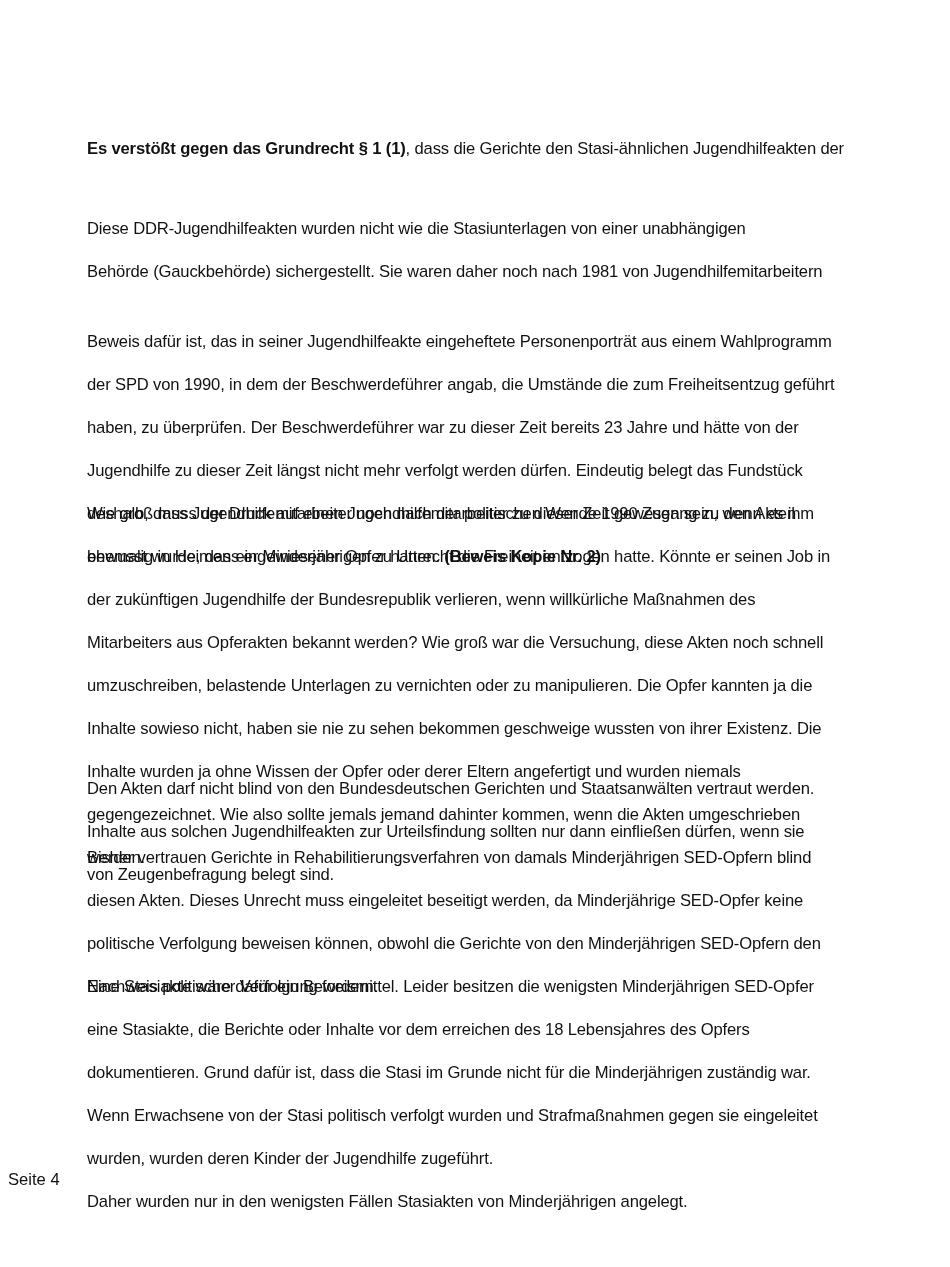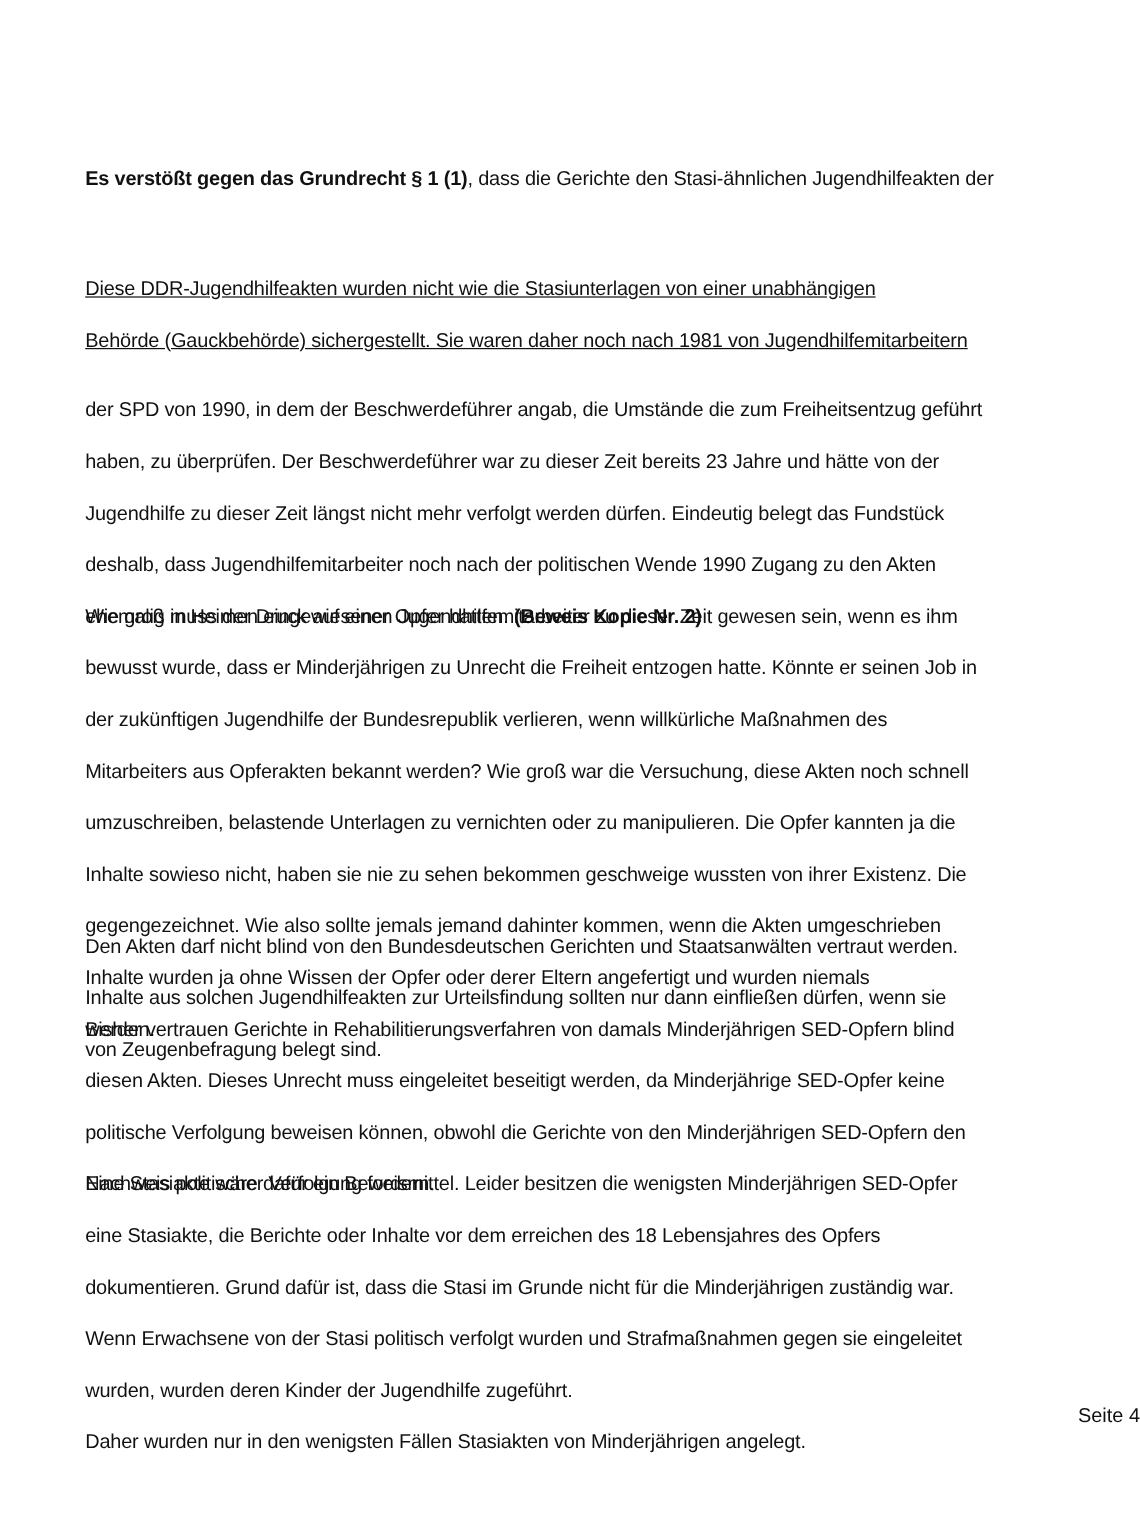--- a/index.html
+++ b/index.html
@@ -1,56 +1,57 @@
 <!DOCTYPE html>
 <html><head>
   <meta charset="utf-8">
   <style>
     html, body { margin: 0; padding: 0; background: #ffffff; }
     body { width: 950px; height: 1267px; position: relative; overflow: hidden;
            font-family: "Liberation Sans", sans-serif; color: #111111; }
     .page { position: absolute; left: 0; top: 0; width: 950px; height: 1267px; background: #ffffff; }
     .para { position: absolute; left: 71px; width: 860px; font-size: 16.6px; line-height: 21.5px;
             letter-spacing: -0.15px; white-space: pre-line; margin: 0; }
-    .line { display: block; white-space: nowrap; }
+    .line { display: block; white-space: nowrap; margin-left: 16px; }
     .b { font-weight: bold; }
-    .footer { position: absolute; top: 1169px; left: 0; width: 950px; text-align: right;
+    .footer { position: absolute; top: 1169px; left: 0; width: 950px; text-align: left;
               font-size: 16.6px; line-height: 21px; padding-left: 8px; box-sizing: border-box; }
   </style>
 </head>
 <body>
 
 <div class="page">
 
   <div class="para" style="top:116px;">
     <span class="line"><span class="b">Es verstößt gegen das Grundrecht § 1 (1)</span><span>, dass die Gerichte den Stasi-ähnlichen Jugendhilfeakten der</span></span>
   </div>
 
-  <div class="para" style="top:208px;text-decoration:underline;">
+  <div class="para" style="top:196px;">
     <span class="line">Diese DDR-Jugendhilfeakten wurden nicht wie die Stasiunterlagen von einer unabhängigen</span>
     <span class="line">Behörde (Gauckbehörde) sichergestellt. Sie waren daher noch nach 1981 von Jugendhilfemitarbeitern</span>
   </div>
 
   <div class="para" style="top:309px;">
+    <span class="line">Beweis dafür ist, das in seiner Jugendhilfeakte eingeheftete Personenporträt aus einem Wahlprogramm</span>
     <span class="line">der SPD von 1990, in dem der Beschwerdeführer angab, die Umstände die zum Freiheitsentzug geführt</span>
     <span class="line">haben, zu überprüfen. Der Beschwerdeführer war zu dieser Zeit bereits 23 Jahre und hätte von der</span>
     <span class="line">Jugendhilfe zu dieser Zeit längst nicht mehr verfolgt werden dürfen. Eindeutig belegt das Fundstück</span>
     <span class="line">deshalb, dass Jugendhilfemitarbeiter noch nach der politischen Wende 1990 Zugang zu den Akten</span>
     <span class="line"><span>ehemalig in Heimen eingewiesener Opfer hatten. </span><span class="b">(Beweis Kopie Nr. 2)</span></span>
   </div>
 
   <div class="para" style="top:481px;">
     <span class="line">Wie groß muss der Druck auf einen Jugendhilfemitarbeiter zu dieser Zeit gewesen sein, wenn es ihm</span>
     <span class="line">bewusst wurde, dass er Minderjährigen zu Unrecht die Freiheit entzogen hatte. Könnte er seinen Job in</span>
     <span class="line">der zukünftigen Jugendhilfe der Bundesrepublik verlieren, wenn willkürliche Maßnahmen des</span>
     <span class="line">Mitarbeiters aus Opferakten bekannt werden? Wie groß war die Versuchung, diese Akten noch schnell</span>
     <span class="line">umzuschreiben, belastende Unterlagen zu vernichten oder zu manipulieren. Die Opfer kannten ja die</span>
     <span class="line">Inhalte sowieso nicht, haben sie nie zu sehen bekommen geschweige wussten von ihrer Existenz. Die</span>
+    <span class="line">Inhalte wurden ja ohne Wissen der Opfer oder derer Eltern angefertigt und wurden niemals</span>
     <span class="line">gegengezeichnet. Wie also sollte jemals jemand dahinter kommen, wenn die Akten umgeschrieben</span>
-    <span class="line">Inhalte wurden ja ohne Wissen der Opfer oder derer Eltern angefertigt und wurden niemals</span>
     <span class="line">werden.</span>
   </div>
 
   <div class="para" style="top:756px;">
     <span class="line">Den Akten darf nicht blind von den Bundesdeutschen Gerichten und Staatsanwälten vertraut werden.</span>
     <span class="line">Inhalte aus solchen Jugendhilfeakten zur Urteilsfindung sollten nur dann einfließen dürfen, wenn sie</span>
     <span class="line">von Zeugenbefragung belegt sind.</span>
   </div>
 
   <div class="para" style="top:825px;">

